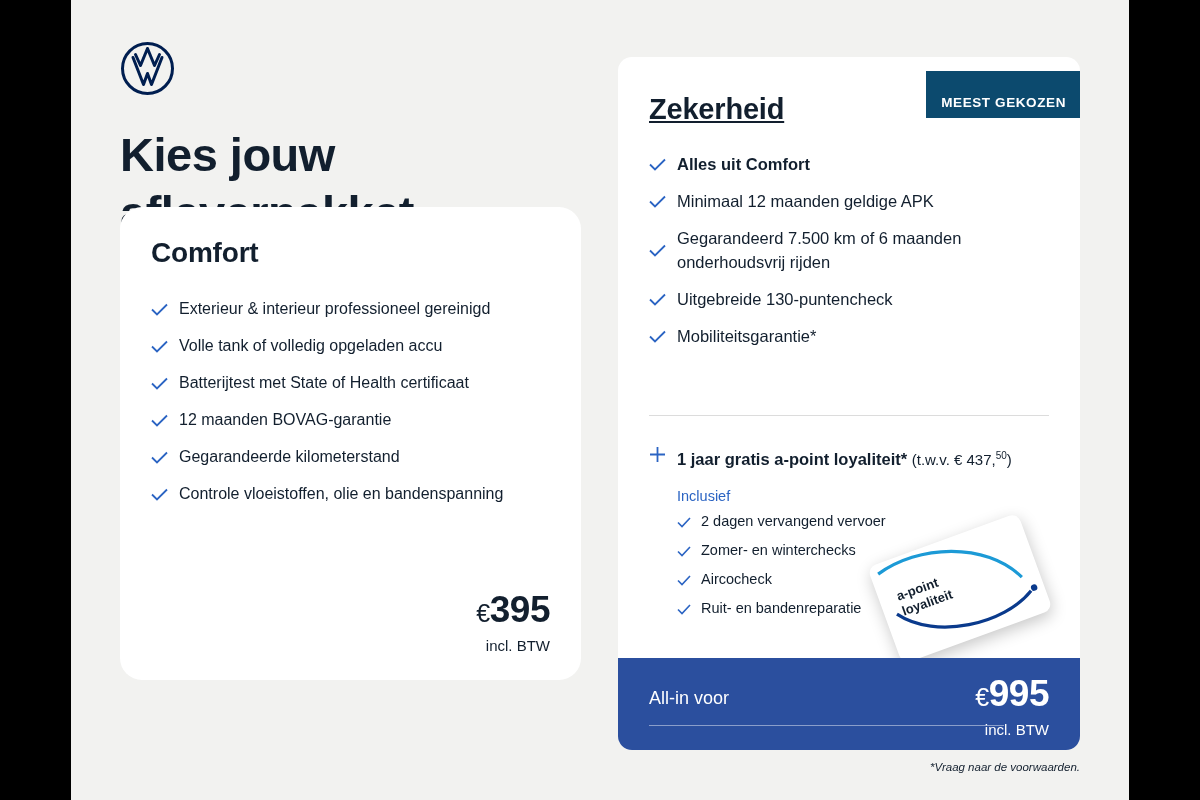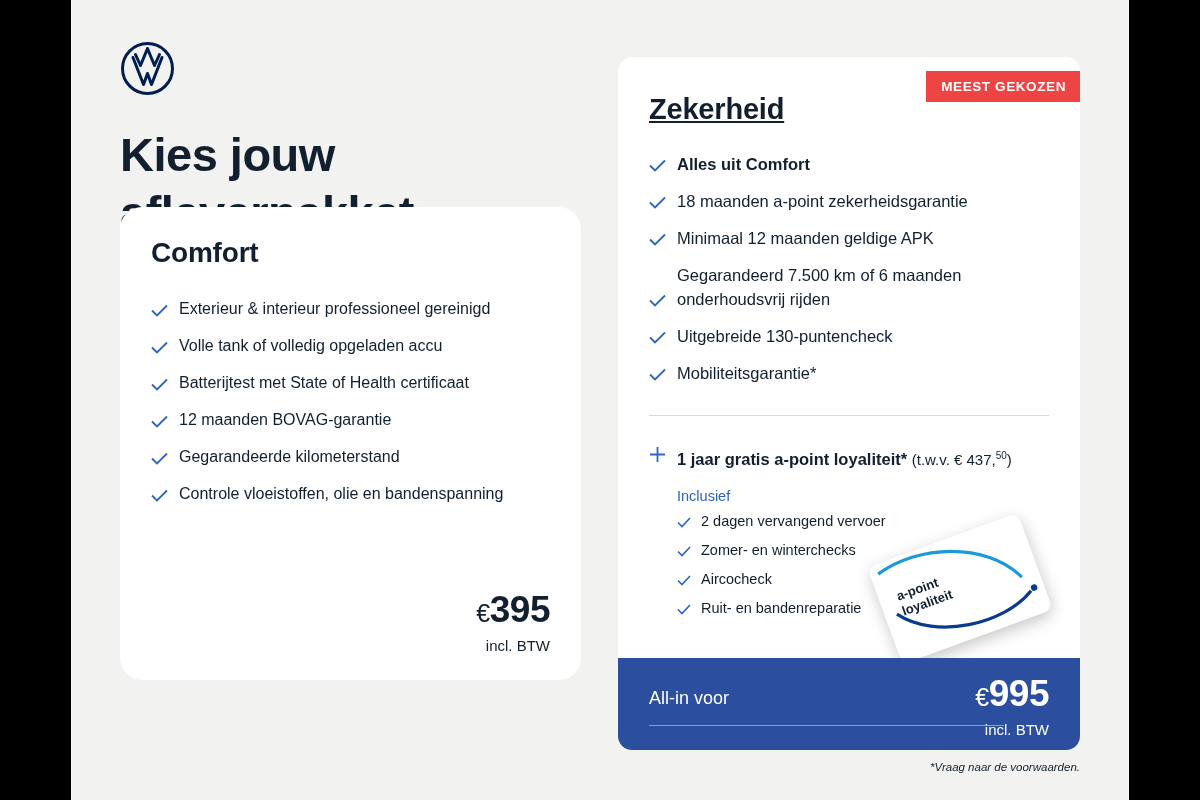--- a/index.html
+++ b/index.html
@@ -69,21 +69,21 @@
     letter-spacing: -0.2px;
   }
   .comfort-list {
     position: absolute;
     left: 31px;
     top: 90px;
     width: 400px;
   }
   .feat {
     display: flex;
-    align-items: flex-end;
+    align-items: center;
     margin-bottom: 13px;
   }
   .feat .tick {
     flex: 0 0 auto;
     width: 17px;
     margin-right: 11px;
     margin-top: 3px;
     color: #2b64c3;
   }
   .feat .txt {
@@ -119,26 +119,26 @@
     width: 462px;
     height: 693px;
     background: #ffffff;
     border-radius: 14px;
     overflow: hidden;
   }
   .badge {
     position: absolute;
     right: 0;
     top: 14px;
-    background: #ef4444;
+    background: #0c4a6e;
     color: #ffffff;
     font-size: 13.5px;
     font-weight: 700;
     letter-spacing: 0.6px;
-    padding: 8px 14px 8px 15px;
+    padding: 24px 14px 8px 15px;
   }
   .zeker-title {
     position: absolute;
     left: 31px;
     top: 36px;
     font-size: 29px;
     font-weight: 700;
     color: #121f2e;
     letter-spacing: -0.2px;
     text-decoration: underline;
@@ -388,28 +388,20 @@
     <div class="zeker-title">Zekerheid</div>
 
     <div class="zeker-list">
       <div class="feat bold">
         <span class="tick">
           <svg width="17" height="13" viewBox="0 0 17 13">
               <path d="M1 6.5 L6 11.5 L16 1.5" fill="none" stroke="#2b64c3" stroke-width="1.8"></path>
             </svg>
         </span>
         <span class="txt">Alles uit Comfort</span>
-      </div>
-      <div class="feat">
-        <span class="tick">
-          <svg width="17" height="13" viewBox="0 0 17 13">
-              <path d="M1 6.5 L6 11.5 L16 1.5" fill="none" stroke="#2b64c3" stroke-width="1.8"></path>
-            </svg>
-        </span>
-        <span class="txt">18 maanden a-point zekerheidsgarantie</span>
       </div>
       <div class="feat">
         <span class="tick">
           <svg width="17" height="13" viewBox="0 0 17 13">
               <path d="M1 6.5 L6 11.5 L16 1.5" fill="none" stroke="#2b64c3" stroke-width="1.8"></path>
             </svg>
         </span>
         <span class="txt">Minimaal 12 maanden geldige APK</span>
       </div>
       <div class="feat">

